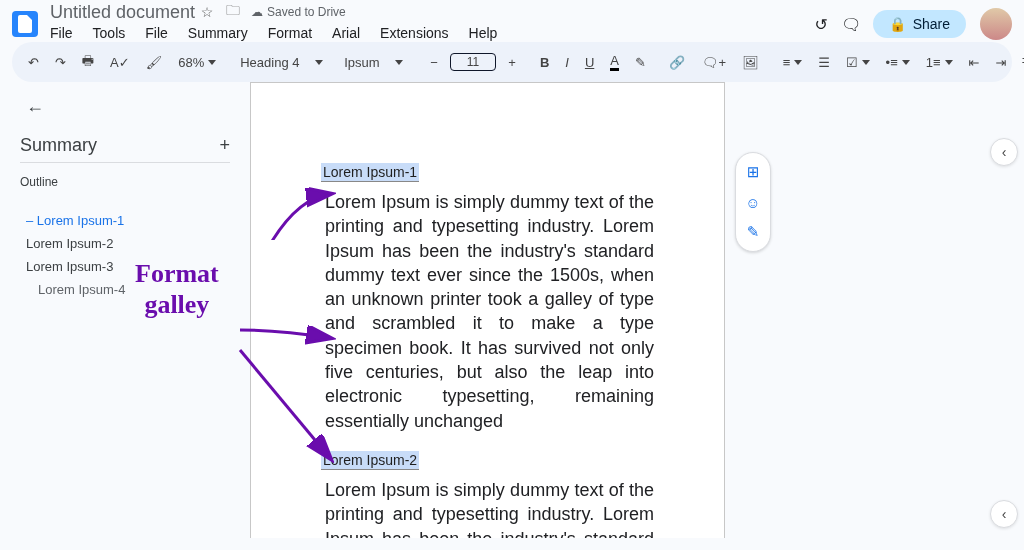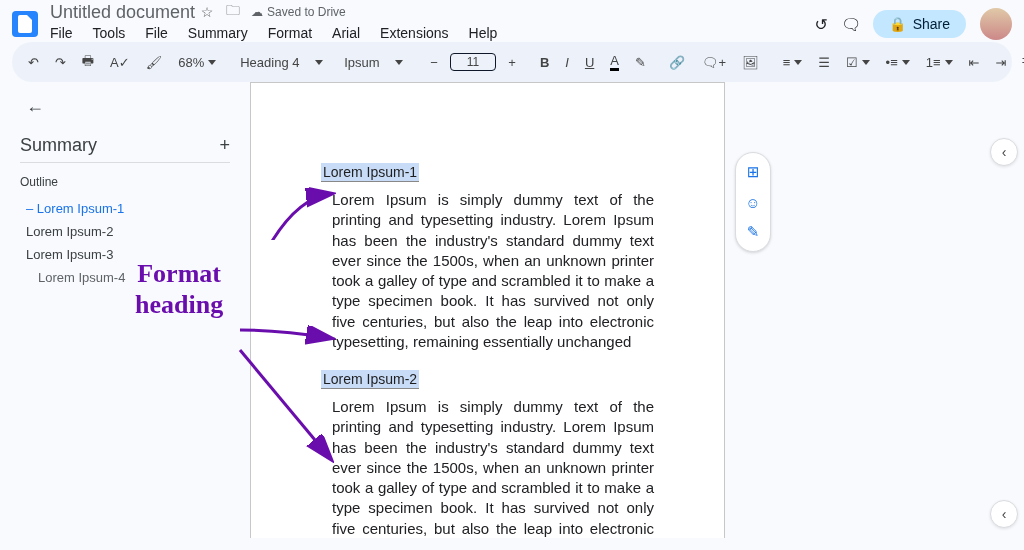--- a/index.html
+++ b/index.html
@@ -17,30 +17,30 @@
   .share-btn{background:#c2e7ff; border-radius:20px; padding:6px 16px; display:flex; gap:6px; font-size:14px; align-items:center; color:#001d35;}
   .avatar{width:32px; height:32px; border-radius:50%; background:linear-gradient(#e0c9a8,#c88);}
   .toolbar{margin:0 12px; background:#edf2fa; border-radius:24px; height:40px; display:flex; align-items:center; padding:0 12px; gap:8px; font-size:13px; color:#444;}
   .tb-sep{width:1px; height:20px; background:#c7c7c7;}
   .tb-item{display:flex; align-items:center; gap:4px; padding:4px 4px; border-radius:4px; white-space:nowrap;}
   .fontsize{border:1px solid #0f172a; border-radius:4px; padding:1px 16px; font-size:12px;}
   .main{display:flex; height:calc(100% - 94px); position:relative;}
   .sidebar{width:250px; padding:10px 20px; font-size:14px; color:#3c4043;}
   .back-arrow{font-size:18px; padding:4px 6px;}
   .sum-row{display:flex; justify-content:space-between; border-bottom:1px solid #dadce0; margin:14px 0 10px; padding-bottom:6px; font-size:18px; font-weight:500; color:#3c4043;}
-  .outline-title{font-size:12px; font-weight:500; color:#3c4043; margin:12px 0 8px;}
+  .outline-title{font-size:12px; font-weight:500; color:#3c4043; margin:12px 0 20px;}
   .outline-item{padding:4px 0 4px 6px; font-size:13px; cursor:pointer; color:#3c4043;}
   .outline-item.active{color:#1a73e8;}
   .outline-item.active::before{content:"– "; color:#1a73e8;}
   .outline-sub{padding-left:18px; color:#5f6368;}
   .page-area{flex:1; overflow:hidden; position:relative;}
   .ruler{height:16px; font-size:9px; color:#777; padding-left:70px; letter-spacing:6px; white-space:nowrap; overflow:hidden;}
   .page{background:#fff; border:1px solid #c7c7c7; width:475px; margin-left:0px; height:520px; padding:80px 70px 20px 70px; position:relative;}
   .doc-heading{display:inline-block; background:#c8dcf8; padding:1px 2px; font-size:14px; color:#1f1f1f; border-bottom:1px solid #888;}
-  .doc-para{font-size:15px; color:#202124; margin:8px 0 18px 11px; text-align:justify; line-height:1.35;}
+  .doc-para{font-size:18px; color:#202124; margin:8px 0 18px 4px; text-align:justify; line-height:1.35;}
   .floating-tools{position:absolute; left:485px; top:70px; background:#fff; border:1px solid #dadce0; border-radius:20px; display:flex; flex-direction:column; gap:4px; padding:6px 4px; box-shadow:0 1px 3px rgba(0,0,0,.15);}
   .ft-btn{width:26px; height:26px; display:flex; align-items:center; justify-content:center; color:#1a73e8; font-size:15px;}
   .annotation{position:absolute; left:135px; top:258px; font-family:'Comic Sans MS','Segoe Script',cursive; font-size:26px; font-weight:600; color:#6a0dad; text-align:center; line-height:1.2; pointer-events:none;}
   svg.arrow{position:absolute; stroke:#6a0dad; fill:#6a0dad; pointer-events:none;}
   .chevcircle{position:absolute; right:6px; top:56px; width:28px; height:28px; border-radius:50%; background:#fff; border:1px solid #dadce0; display:flex; align-items:center; justify-content:center; font-size:14px; color:#444; box-shadow:0 1px 3px rgba(0,0,0,.1);}
   .chevcircle.bottom{top:auto; bottom:10px;}
   .ic{display:inline-flex; width:16px; height:16px; align-items:center; justify-content:center;}
   .tri{width:0;height:0;border-left:4px solid transparent;border-right:4px solid transparent;border-top:5px solid #444;}
 </style>
 </head>
@@ -164,21 +164,21 @@
       <span class="ft-btn">☺</span>
       <span class="ft-btn">✎</span>
     </div>
     <div class="chevcircle">‹</div>
     <div class="chevcircle bottom">‹</div>
   </div>
 </div>
 
 <div class="annotation">
   <div>Format</div>
-  <div>heading</div>
+  <div>galley</div>
 </div>
 <svg class="arrow" style="left:230px; top:170px;" width="110" height="70">
   <defs>
       <marker id="ah" markerWidth="10" markerHeight="10" refX="8" refY="3" orient="auto">
         <path d="M0,0 L0,6 L9,3 z" fill="#6a0dad"></path>
       </marker>
     </defs>
   <path d="M10,140 Q50,30 100,24" stroke-width="3" fill="none" marker-end="url(#ah)"></path>
 </svg>
 <svg class="arrow" style="left:230px; top:250px;" width="110" height="100">

